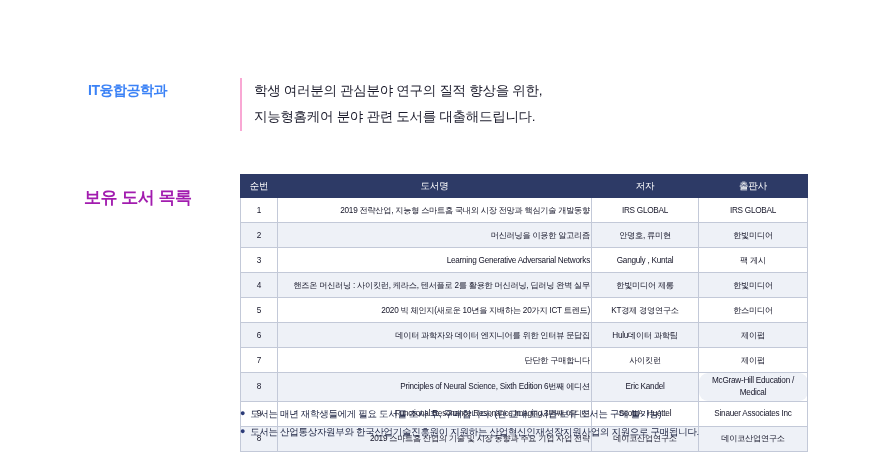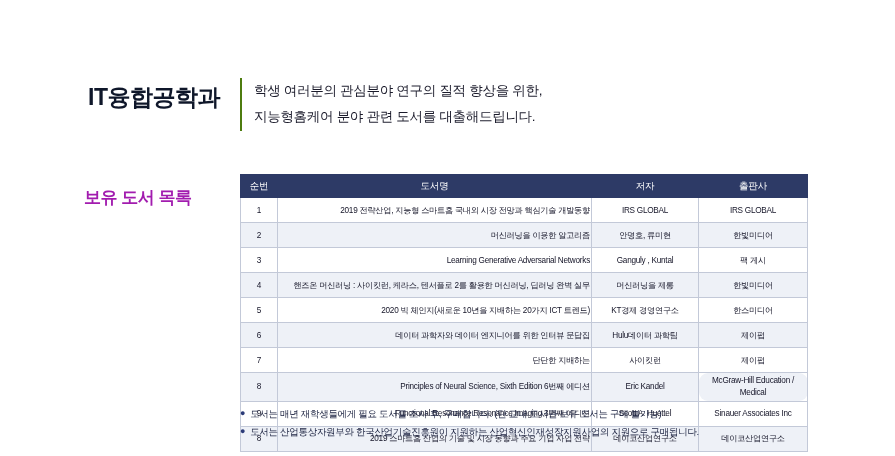--- a/index.html
+++ b/index.html
@@ -21,33 +21,33 @@
   }
 
   
   .header-block {
     position: absolute;
     left: 88px;
     top: 80px;
     width: 160px;
   }
   .dept-title {
-    font-size: 23px;
+    font-size: 14px;
     font-weight: bold;
     letter-spacing: -0.5px;
-    color: #0f172a;
+    color: #3b82f6;
     line-height: 1.55;
     white-space: nowrap;
   }
   .intro-block {
     position: absolute;
     left: 240px;
     top: 78px;
     width: 420px;
-    border-left: 2px solid #4d7c0f;
+    border-left: 2px solid #f9a8d4;
     padding-left: 12px;
   }
   .intro-line {
     font-size: 13.5px;
     color: #1b1b2b;
     line-height: 1.95;
     letter-spacing: -0.3px;
     white-space: nowrap;
   }
 
@@ -187,38 +187,38 @@
         </tr>
         <tr class="odd">
           <td class="c-no">3</td>
           <td class="c-title">Learning Generative Adversarial Networks</td>
           <td class="c-author">Ganguly , Kuntal</td>
           <td class="c-pub">팩 게시</td>
         </tr>
         <tr class="even">
           <td class="c-no">4</td>
           <td class="c-title">핸즈온 머신러닝 : 사이킷런, 케라스, 텐서플로 2를 활용한 머신러닝, 딥러닝 완벽 실무</td>
-          <td class="c-author">머신러닝을 제롱</td>
+          <td class="c-author">한빛미디어 제롱</td>
           <td class="c-pub">한빛미디어</td>
         </tr>
         <tr class="odd">
           <td class="c-no">5</td>
           <td class="c-title">2020 빅 체인지(새로운 10년을 지배하는 20가지 ICT 트렌드)</td>
           <td class="c-author">KT경제 경영연구소</td>
           <td class="c-pub">한스미디어</td>
         </tr>
         <tr class="even">
           <td class="c-no">6</td>
           <td class="c-title">데이터 과학자와 데이터 엔지니어를 위한 인터뷰 문답집</td>
           <td class="c-author">Hulu데이터 과학팀</td>
           <td class="c-pub">제이펍</td>
         </tr>
         <tr class="odd">
           <td class="c-no">7</td>
-          <td class="c-title">단단한 지배하는</td>
+          <td class="c-title">단단한 구매합니다</td>
           <td class="c-author">사이킷런</td>
           <td class="c-pub">제이펍</td>
         </tr>
         <tr class="even">
           <td class="c-no">8</td>
           <td class="c-title">Principles of Neural Science, Sixth Edition 6번째 에디션</td>
           <td class="c-author">Eric Kandel</td>
           <td class="c-pub two-line">McGraw-Hill Education / Medical</td>
         </tr>
         <tr class="odd">

